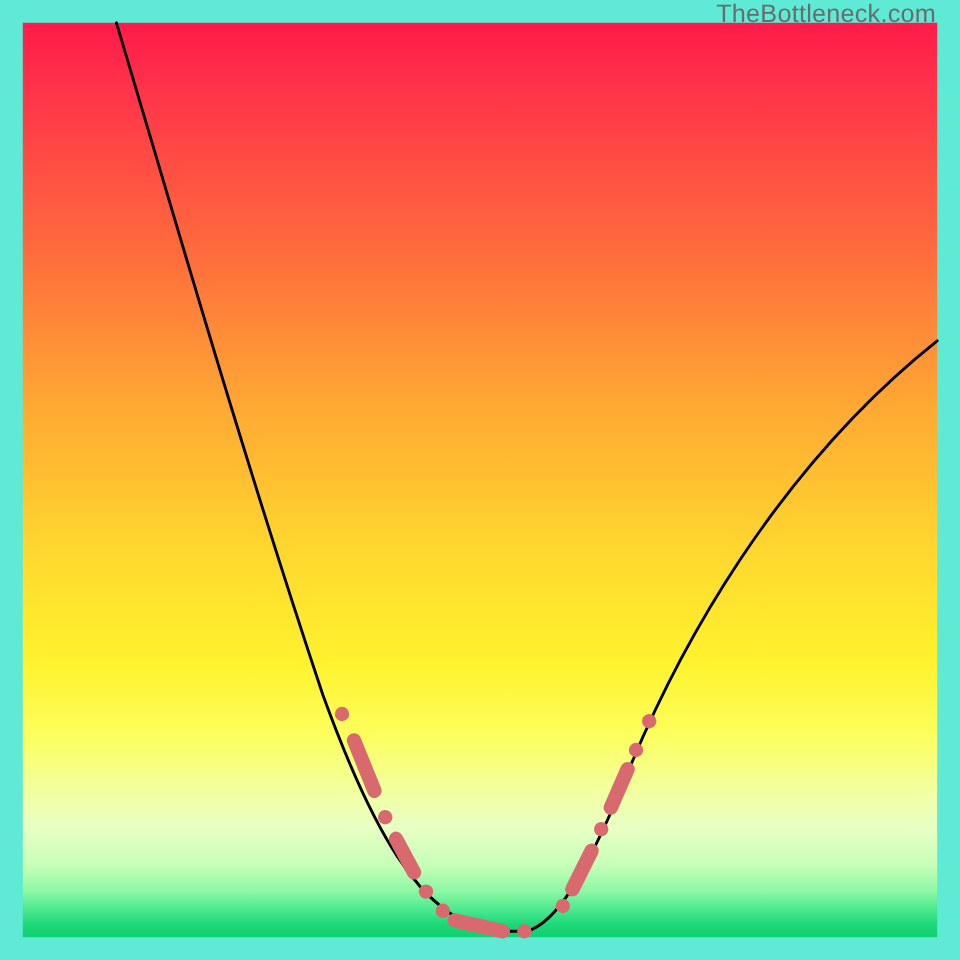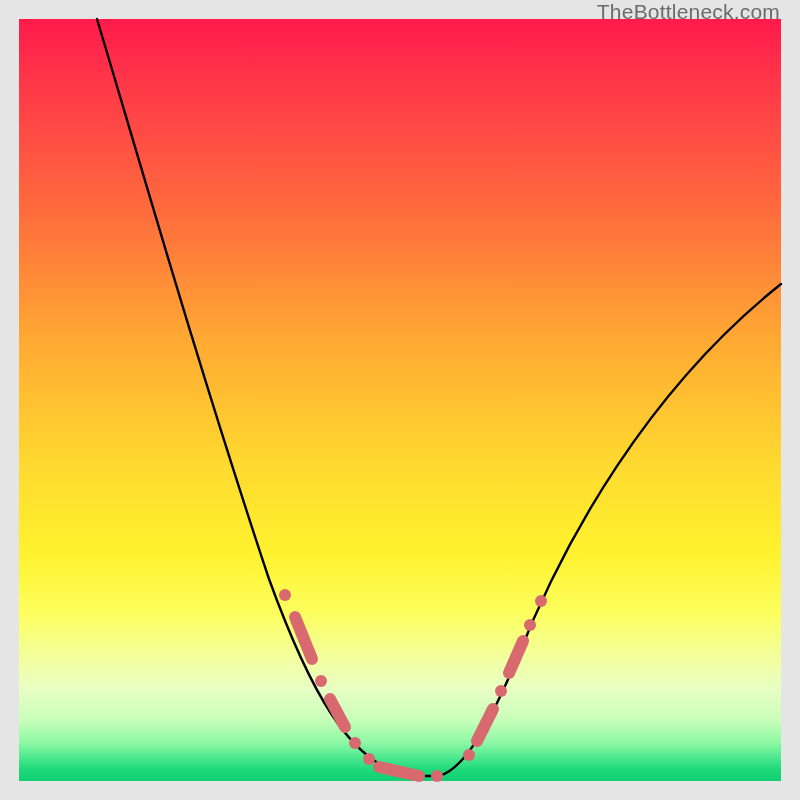--- a/index.html
+++ b/index.html
@@ -10,21 +10,21 @@
     overflow: hidden;
     background: #000;
     font-family: Arial, Helvetica, sans-serif;
   }
   .frame {
     position: absolute;
     left: 0;
     top: 0;
     width: 800px;
     height: 800px;
-    background: #e5e5e5;
+    background: #5eead4;
   }
   .plot {
     position: absolute;
     left: 19px;
     top: 19px;
     width: 762px;
     height: 762px;
     
     background: linear-gradient(
       to bottom,

